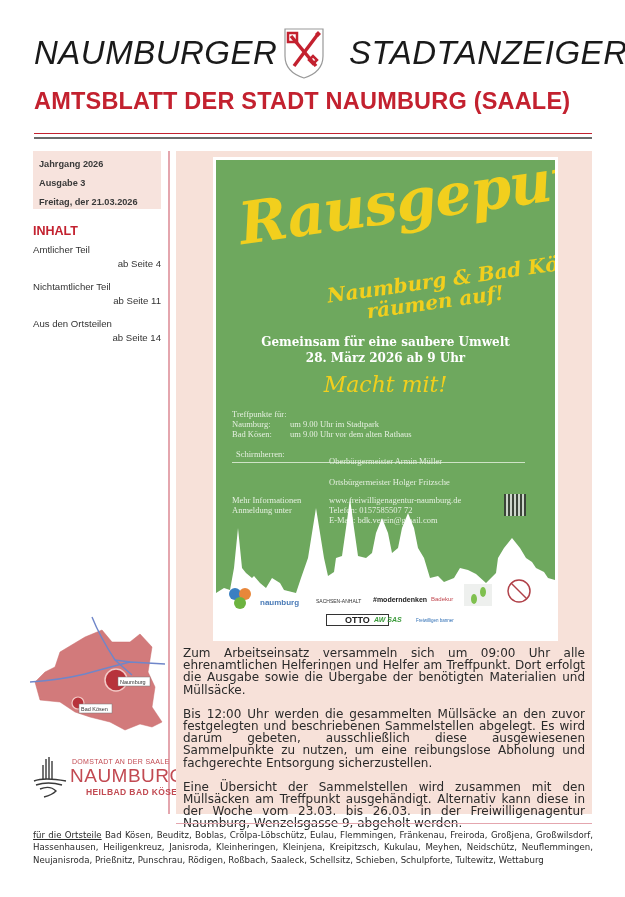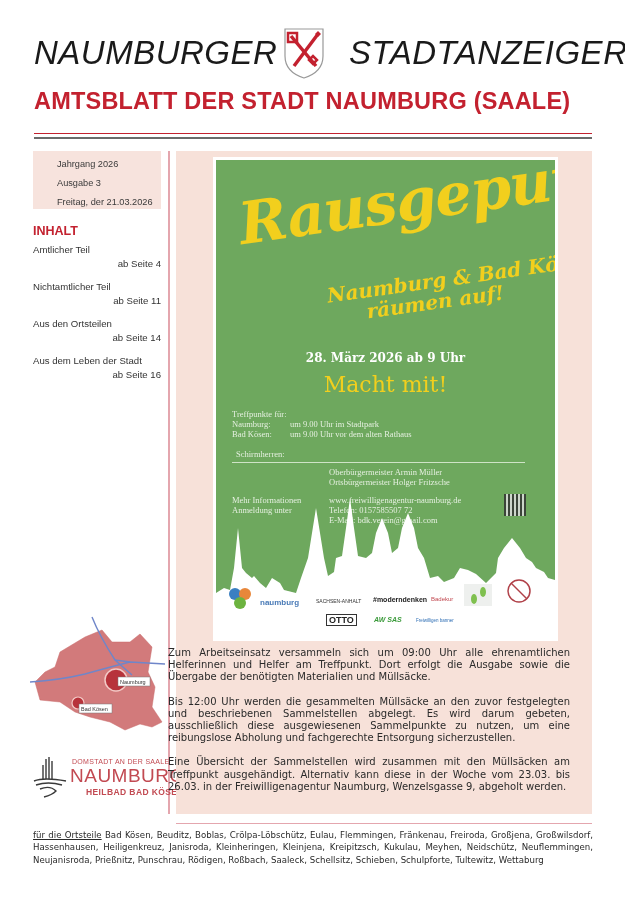--- a/index.html
+++ b/index.html
@@ -9,21 +9,21 @@
   
   .masthead-left { position: absolute; left: 34px; top: 34px; font-family: "Liberation Sans", sans-serif; font-style: italic; font-size: 33px; letter-spacing: 0.5px; color: #1a1a1a; font-weight: normal; }
   .masthead-right { position: absolute; left: 349px; top: 34px; font-family: "Liberation Sans", sans-serif; font-style: italic; font-size: 33px; letter-spacing: 0.5px; color: #1a1a1a; }
   .crest { position: absolute; left: 282px; top: 26px; width: 44px; height: 54px; }
   .subtitle { position: absolute; left: 34px; top: 88px; font-size: 23.5px; font-weight: bold; color: #c3212f; letter-spacing: 0.2px; white-space: nowrap; }
   .rule-red { position: absolute; left: 34px; top: 133px; width: 558px; height: 1px; background: #c3212f; }
   .rule-grey { position: absolute; left: 34px; top: 137px; width: 558px; height: 2px; background: #6b6b6b; }
 
   
   .issue-box { position: absolute; left: 33px; top: 151px; width: 128px; height: 58px; background: #f7e3dd; padding: 4px 0 0 6px; }
-  .issue-box div { font-size: 9.2px; font-weight: normal; color: #3a3a3a; line-height: 19px; margin-left: 18px; }
+  .issue-box div { font-size: 9.2px; font-weight: bold; color: #3a3a3a; line-height: 19px; }
   .inhalt-title { position: absolute; left: 33px; top: 224px; font-size: 12.5px; font-weight: bold; color: #c3212f; }
   .toc { position: absolute; left: 33px; top: 244px; width: 128px; }
   .toc-item { margin-bottom: 11px; }
   .toc-item .lbl { font-size: 9.6px; color: #333; display: block; line-height: 12px; }
   .toc-item .pg { font-size: 9.6px; color: #333; display: block; text-align: right; line-height: 12px; margin-top: 2px; }
 
   .col-divider { position: absolute; left: 168px; top: 151px; width: 2px; height: 663px; background: #e4a6ae; }
 
   
   .map { position: absolute; left: 30px; top: 612px; width: 135px; height: 130px; }
@@ -34,31 +34,31 @@
 
   
   .main-panel { position: absolute; left: 176px; top: 151px; width: 416px; height: 663px; background: #f7e1d9; }
   .poster { position: absolute; left: 213px; top: 157px; width: 345px; height: 484px; background: #ffffff; padding: 3px; }
   .poster-inner { position: relative; width: 100%; height: 100%; background: #6ea85e; overflow: hidden; }
   .poster-title { position: absolute; left: 28px; top: 30px; font-family: "DejaVu Serif", serif; font-style: italic; font-weight: bold; font-size: 58px; color: #f2cf1d; transform: rotate(-8deg); transform-origin: left bottom; letter-spacing: -1px; }
   .poster-sub1 { position: absolute; left: 110px; top: 105px; font-family: "DejaVu Serif", serif; font-style: italic; font-weight: bold; font-size: 20px; color: #f2cf1d; transform: rotate(-8deg); white-space: nowrap; }
   .poster-sub2 { position: absolute; left: 150px; top: 130px; font-family: "DejaVu Serif", serif; font-style: italic; font-weight: bold; font-size: 20px; color: #f2cf1d; transform: rotate(-8deg); white-space: nowrap; }
   .poster-line1 { position: absolute; left: 0; width: 100%; top: 175px; text-align: center; font-family: "DejaVu Serif", serif; font-weight: bold; font-size: 12px; color: #ffffff; }
   .poster-line2 { position: absolute; left: 0; width: 100%; top: 191px; text-align: center; font-family: "DejaVu Serif", serif; font-weight: bold; font-size: 12px; color: #ffffff; }
-  .poster-mitmachen { position: absolute; left: 0; width: 100%; top: 212px; text-align: center; font-family: "DejaVu Serif", serif; font-size: 22px; color: #f2cf1d; }
+  .poster-mitmachen { position: absolute; left: 0; width: 100%; top: 212px; text-align: center; font-family: "DejaVu Serif", serif; font-style: italic; font-size: 22px; color: #f2cf1d; }
   .pinfo { position: absolute; font-family: Liberation Serif, serif; font-size: 8.5px; color: #e4efdf; line-height: 9.5px; white-space: nowrap; }
   .poster-hr { position: absolute; left: 16px; top: 302px; width: 293px; height: 1px; background: #cfe3c7; }
   .qr { position: absolute; left: 288px; top: 334px; width: 22px; height: 22px; background:
         repeating-linear-gradient(90deg, #333 0 2px, #ddd 2px 4px), #ddd; opacity: 0.85; }
   .skyline { position: absolute; left: 0; bottom: 0; width: 100%; height: 140px; }
   .logos-row { position: absolute; left: 0; bottom: 4px; width: 100%; height: 50px; }
   .logo-chip { position: absolute; font-size: 6px; color: #333; white-space: nowrap; }
 
   
-  .body-text { position: absolute; left: 168px; top: 647px; width: 402px; font-family: "DejaVu Sans", sans-serif; font-size: 10px; line-height: 12.2px; color: #2a2a2a; text-align: justify; }
+  .body-text { position: absolute; left: 183px; top: 647px; width: 402px; font-family: "DejaVu Sans", sans-serif; font-size: 12px; line-height: 12.2px; color: #2a2a2a; text-align: justify; }
   .body-text p { margin-bottom: 12px; }
   .bottom-rule { position: absolute; left: 176px; top: 823px; width: 416px; height: 1px; background: #e4a6ae; }
 
   
   .footer { position: absolute; left: 33px; top: 829px; width: 560px; font-family: "DejaVu Sans", sans-serif; font-size: 8.6px; line-height: 12.4px; color: #2a2a2a; text-align: justify; }
   .footer .u { text-decoration: underline; }
 </style>
 </head>
 <body>
 
@@ -88,24 +88,20 @@
     <span class="lbl">Amtlicher Teil</span>
     <span class="pg">ab Seite 4</span>
   </div>
   <div class="toc-item">
     <span class="lbl">Nichtamtlicher Teil</span>
     <span class="pg">ab Seite 11</span>
   </div>
   <div class="toc-item">
     <span class="lbl">Aus den Ortsteilen</span>
     <span class="pg">ab Seite 14</span>
-  </div>
-  <div class="toc-item">
-    <span class="lbl">Aus dem Leben der Stadt</span>
-    <span class="pg">ab Seite 16</span>
   </div>
 </div>
 
 <div class="col-divider"></div>
 
 <svg class="map" viewBox="0 0 135 130">
   <path d="M30 40 L55 25 L72 18 L82 30 L100 30 L110 22 L122 35 L118 60 L125 75 L122 95 L132 110 L122 115 L110 112 L95 118 L80 110 L60 105 L45 100 L30 90 L10 88 L5 70 L15 60 L25 55 Z" fill="#d27a7b" stroke="#c86a6b" stroke-width="0.5"></path>
   <path d="M62 5 Q70 25 85 48 L102 63" fill="none" stroke="#6f86c9" stroke-width="1.4"></path>
   <path d="M0 70 Q30 68 55 62 Q80 55 100 50 L135 52" fill="none" stroke="#6f86c9" stroke-width="1.4"></path>
   <path d="M85 48 L100 50" fill="none" stroke="#6f86c9" stroke-width="1.4"></path>
@@ -133,31 +129,32 @@
   <div class="logo-text2">NAUMBURG</div>
   <div class="logo-text3">HEILBAD BAD KÖSEN</div>
 </div>
 
 <div class="main-panel"></div>
 <div class="poster">
   <div class="poster-inner">
     <div class="poster-title">Rausgeputzt</div>
     <div class="poster-sub1">Naumburg &amp; Bad Kösen</div>
     <div class="poster-sub2">räumen auf!</div>
+    <div class="poster-line1">Gemeinsam für eine saubere Umwelt</div>
     <div class="poster-line2">28. März 2026 ab 9 Uhr</div>
     <div class="poster-mitmachen">Macht mit!</div>
 
     <div class="pinfo" style="left:16px;top:250px;">Treffpunkte für:</div>
     <div class="pinfo" style="left:16px;top:260px;">Naumburg:</div>
     <div class="pinfo" style="left:74px;top:260px;">um 9.00 Uhr im Stadtpark</div>
     <div class="pinfo" style="left:16px;top:270px;">Bad Kösen:</div>
     <div class="pinfo" style="left:74px;top:270px;">um 9.00 Uhr vor dem alten Rathaus</div>
     <div class="pinfo" style="left:20px;top:290px;">Schirmherren:</div>
     <div class="poster-hr"></div>
-    <div class="pinfo" style="left:113px;top:308px;">Oberbürgermeister Armin Müller</div>
+    <div class="pinfo" style="left:113px;top:297px;">Oberbürgermeister Armin Müller</div>
     <div class="pinfo" style="left:113px;top:318px;">Ortsbürgermeister Holger Fritzsche</div>
     <div class="pinfo" style="left:16px;top:336px;">Mehr Informationen</div>
     <div class="pinfo" style="left:16px;top:346px;">Anmeldung unter</div>
     <div class="pinfo" style="left:113px;top:336px;">www.freiwilligenagentur-naumburg.de</div>
     <div class="pinfo" style="left:113px;top:346px;">Telefon: 0157585507 72</div>
     <div class="pinfo" style="left:113px;top:356px;">E-Mail: bdk.verein@gmail.com</div>
     <div class="qr"></div>
 
     <svg class="skyline" viewBox="0 0 339 140" preserveAspectRatio="none">
       <path fill="#ffffff" d="M0 95 L8 90 L14 92 L18 70 L20 50 L22 30 L24 50 L26 70 L30 75 L36 80 L38 78 L44 85 L50 90 L56 80 L64 85 L68 92 L80 95 L85 80 L92 60 L96 35 L100 10 L104 35 L108 60 L112 78 L118 74 L120 60 L126 58 L130 30 L134 0 L138 30 L142 58 L150 60 L156 55 L160 35 L166 20 L172 35 L176 55 L182 50 L186 30 L192 15 L198 30 L202 50 L208 60 L214 80 L222 78 L228 84 L238 80 L244 70 L252 72 L260 76 L270 85 L280 75 L282 60 L288 50 L296 40 L304 50 L310 60 L316 64 L320 70 L328 74 L332 80 L339 82 L339 140 L0 140 Z"></path>
@@ -174,21 +171,21 @@
       <div class="logo-chip" style="left:215px;top:12px;font-size:6px;color:#c24a52;">Badekur</div>
       <svg style="position:absolute;left:248px;top:0" width="28" height="22" viewBox="0 0 28 22">
         <rect width="28" height="22" fill="#eef0ee"></rect>
           <ellipse cx="10" cy="15" rx="3" ry="5" fill="#7fc04f"></ellipse>
           <ellipse cx="19" cy="8" rx="3" ry="5" fill="#7fc04f"></ellipse>
       </svg>
       <svg style="position:absolute;left:290px;top:-6px" width="26" height="26" viewBox="0 0 26 26">
         <circle cx="13" cy="13" r="11" fill="none" stroke="#b04048" stroke-width="1.5"></circle>
           <line x1="5" y1="5" x2="21" y2="21" stroke="#b04048" stroke-width="1.5"></line>
       </svg>
-      <div class="logo-chip" style="left:110px;top:30px;font-size:9px;font-weight:bold;color:#222;border:1px solid #333;padding:0 2px;">OTTO</div>
+      <div class="logo-chip" style="left:110px;top:30px;font-size:9px;font-weight:bold;color:#222;border:1px solid #333;padding:0 18px;">OTTO</div>
       <div class="logo-chip" style="left:158px;top:32px;font-size:7px;font-weight:bold;font-style:italic;color:#3a9a3a;">AW SAS</div>
       <div class="logo-chip" style="left:200px;top:34px;font-size:4.5px;color:#2f6fb5;">Freiwilligen banner</div>
     </div>
   </div>
 </div>
 
 <div class="body-text">
   <p>Zum Arbeitseinsatz versammeln sich um 09:00 Uhr alle ehrenamtlichen Helferinnen und Helfer am Treffpunkt. Dort erfolgt die Ausgabe sowie die Übergabe der benötigten Materialien und Müllsäcke.</p>
   <p>Bis 12:00 Uhr werden die gesammelten Müllsäcke an den zuvor festgelegten und beschriebenen Sammelstellen abgelegt. Es wird darum gebeten, ausschließlich diese ausgewiesenen Sammelpunkte zu nutzen, um eine reibungslose Abholung und fachgerechte Entsorgung sicherzustellen.</p>
   <p>Eine Übersicht der Sammelstellen wird zusammen mit den Müllsäcken am Treffpunkt ausgehändigt. Alternativ kann diese in der Woche vom 23.03. bis 26.03. in der Freiwilligenagentur Naumburg, Wenzelsgasse 9, abgeholt werden.</p>

